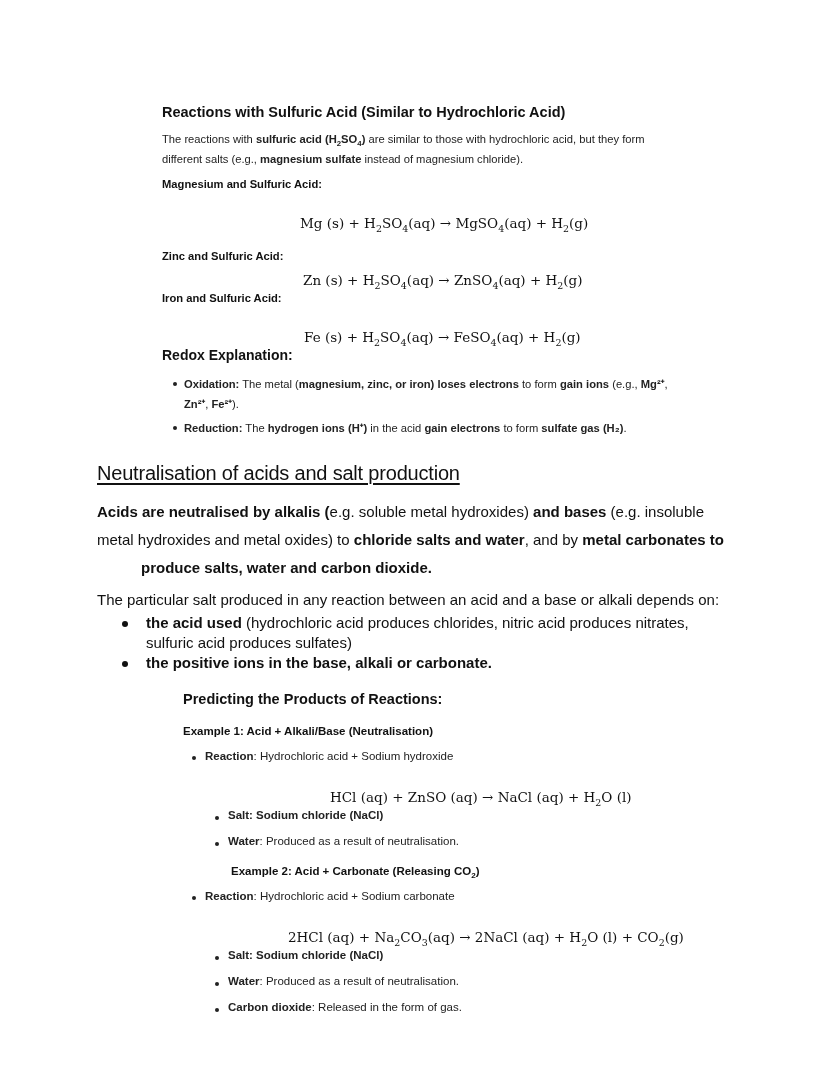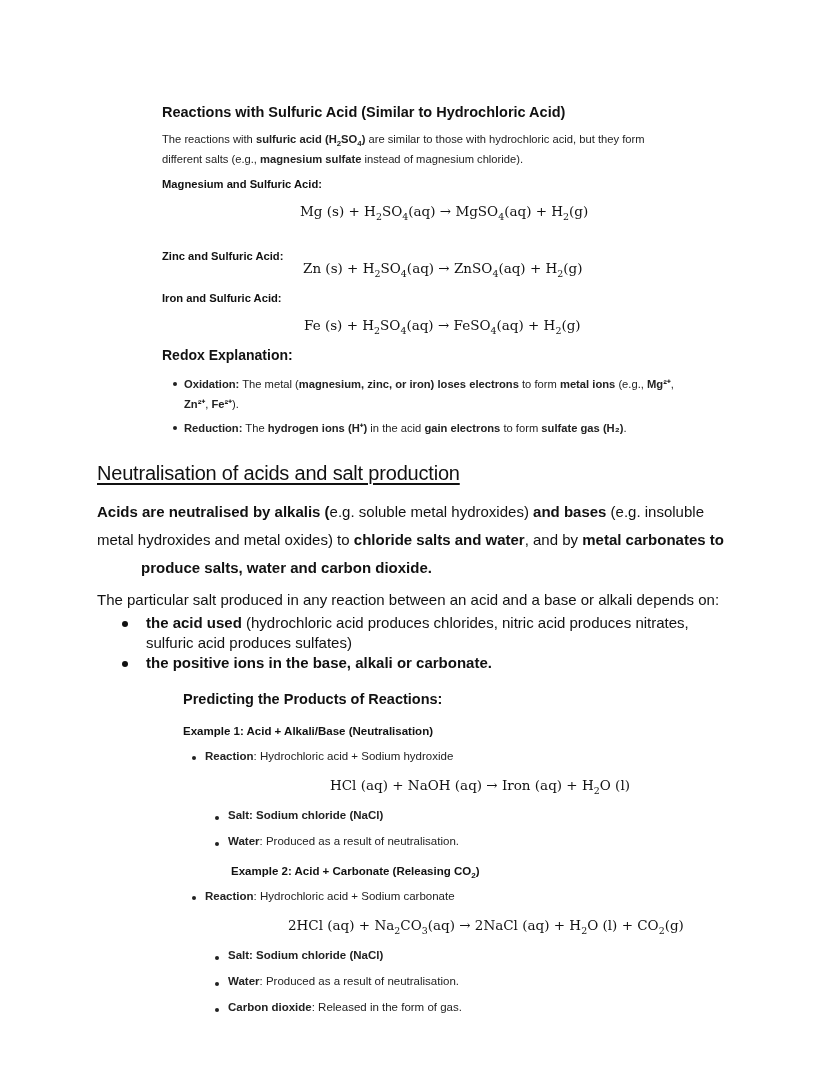--- a/index.html
+++ b/index.html
@@ -1,19 +1,19 @@
 <!DOCTYPE html>
 <html><head>
 <meta charset="utf-8">
 <style>
   html, body { margin: 0; padding: 0; background: #ffffff; }
   body { width: 828px; height: 1071px; position: relative; overflow: hidden; color: #111; }
   .abs { position: absolute; white-space: nowrap; }
   .sans { font-family: "Liberation Sans", sans-serif; }
-  .serif { font-family: "DejaVu Serif", serif; }
+  .serif { font-family: "DejaVu Serif", serif; margin-top: 12px; }
   b, strong { font-weight: bold; }
   sub, sup { font-size: 0.7em; line-height: 0; }
 
   
   .s1-heading { left: 162px; top: 104px; font-size: 14.5px; font-weight: bold; }
   .s1-p { left: 162px; font-size: 11.2px; color: #222; }
   .s1-label { left: 162px; font-size: 11.2px; font-weight: bold; color: #111; }
   .eq { font-size: 13.5px; color: #111; }
   .s1-h2 { left: 162px; top: 347px; font-size: 14px; font-weight: bold; }
   .bullet { position: absolute; width: 4px; height: 4px; border-radius: 50%; background: #222; }
@@ -42,21 +42,21 @@
 
 <div class="abs sans s1-label" style="top:250px;">Zinc and Sulfuric Acid:</div>
 <div class="abs serif eq" style="left:303px; top:260px;"><span>Zn</span><span> (s) + H</span><sub>2</sub><span>SO</span><sub>4</sub><span>(aq) → </span><span>ZnSO</span><sub>4</sub><span>(aq) + H</span><sub>2</sub><span>(g)</span></div>
 
 <div class="abs sans s1-label" style="top:292px;">Iron and Sulfuric Acid:</div>
 <div class="abs serif eq" style="left:304px; top:317px;"><span>Fe</span><span> (s) + H</span><sub>2</sub><span>SO</span><sub>4</sub><span>(aq) → </span><span>FeSO</span><sub>4</sub><span>(aq) + H</span><sub>2</sub><span>(g)</span></div>
 
 <div class="abs sans s1-h2">Redox Explanation:</div>
 
 <span class="bullet" style="left:173px; top:382px;"></span>
-<div class="abs sans s1-p" style="left:184px; top:376px; color:#222;"><b>Oxidation:</b><span> The metal (</span><b>magnesium, zinc, or iron)</b><span> </span><b>loses electrons</b><span> to form </span><b>metal ions</b><span> (e.g., </span><b>Mg²⁺</b><span>,</span></div>
+<div class="abs sans s1-p" style="left:184px; top:376px; color:#222;"><b>Oxidation:</b><span> The metal (</span><b>magnesium, zinc, or iron)</b><span> </span><b>loses electrons</b><span> to form </span><b>gain ions</b><span> (e.g., </span><b>Mg²⁺</b><span>,</span></div>
 <div class="abs sans s1-p" style="left:184px; top:396px; color:#222;"><b>Zn²⁺</b><span>, </span><b>Fe²⁺</b><span>).</span></div>
 
 <span class="bullet" style="left:173px; top:426px;"></span>
 <div class="abs sans s1-p" style="left:184px; top:420px; color:#222;"><b>Reduction:</b><span> The </span><b>hydrogen ions (H⁺)</b><span> in the acid </span><b>gain electrons</b><span> to form </span><b>sulfate gas (H₂)</b><span>.</span></div>
 
 <div class="abs s2-title">Neutralisation of acids and salt production</div>
 
 <div class="abs sans s2-p" style="top:503px;"><b>Acids are neutralised by alkalis (</b><span>e.g. soluble metal hydroxides) </span><b>and bases</b><span> (e.g. insoluble</span></div>
 <div class="abs sans s2-p" style="top:531px;"><span>metal hydroxides and metal oxides) to </span><b>chloride salts and water</b><span>, and by </span><b>metal carbonates to</b></div>
 <div class="abs sans s2-p" style="top:559px;margin-left:44px;"><b>produce salts, water and carbon dioxide.</b></div>
@@ -69,21 +69,21 @@
 
 <span class="s2-bullet-dot" style="left:122px; top:661px;"></span>
 <div class="abs sans s2-li" style="top:654px;"><b>the positive ions in the base, alkali or carbonate.</b></div>
 
 <div class="abs sans s3-h">Predicting the Products of Reactions:</div>
 
 <div class="abs sans s3-ex" style="top:725px;">Example 1: Acid + Alkali/Base (Neutralisation)</div>
 <span class="bullet" style="left:192px; top:756px;"></span>
 <div class="abs sans s3-item" style="left:205px; top:750px;"><b>Reaction</b><span>: Hydrochloric acid + Sodium hydroxide</span></div>
 
-<div class="abs serif eq" style="left:330px; top:777px;"><span>HCl (aq) + NaOH (aq) → Iron (aq) + H</span><sub>2</sub><span>O (l)</span></div>
+<div class="abs serif eq" style="left:330px; top:777px;"><span>HCl (aq) + ZnSO (aq) → NaCl (aq) + H</span><sub>2</sub><span>O (l)</span></div>
 
 <span class="bullet" style="left:215px; top:816px;"></span>
 <div class="abs sans s3-item" style="left:228px; top:809px;"><b>Salt: Sodium chloride (NaCl)</b></div>
 
 <span class="bullet" style="left:215px; top:842px;"></span>
 <div class="abs sans s3-item" style="left:228px; top:835px;"><b>Water</b><span>: Produced as a result of neutralisation.</span></div>
 
 <div class="abs sans s3-ex" style="top:865px;padding-left:48px;"><span>Example 2: Acid + Carbonate (Releasing CO</span><sub>2</sub><span>)</span></div>
 
 <span class="bullet" style="left:192px; top:896px;"></span>

